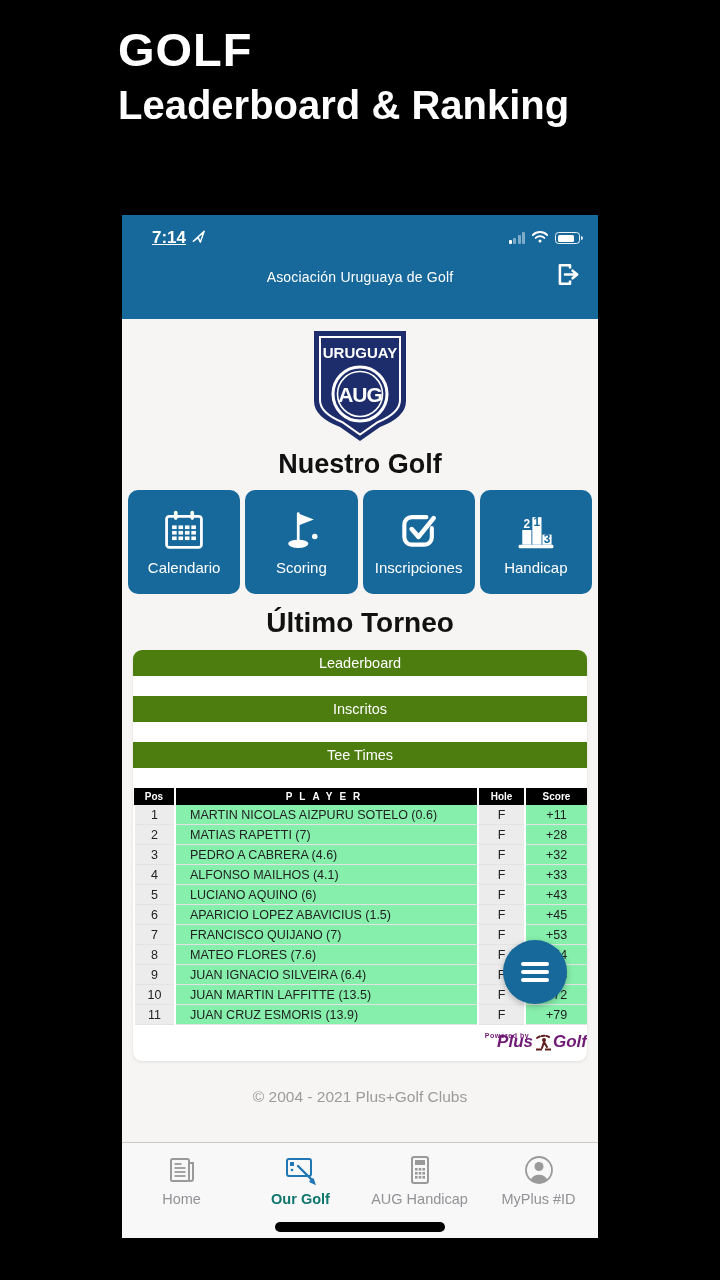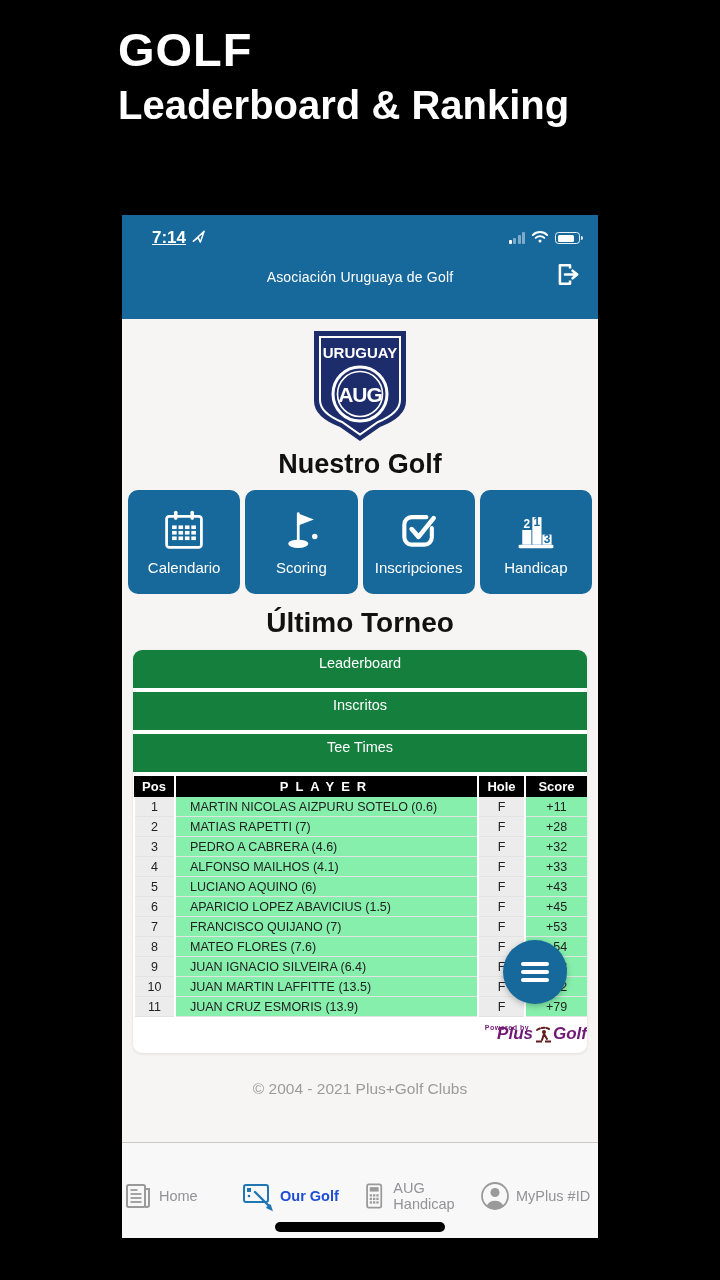--- a/index.html
+++ b/index.html
@@ -40,46 +40,46 @@
   .app-title { font-size:27px; font-weight:700; color:#111; margin:4px 0 10px; }
 
   .menu-row { display:flex; gap:5px; padding:0 6px; }
   .menu-btn { flex:1 1 0; background:#17689B; border-radius:10px; height:104px; color:#fff; display:flex; flex-direction:column; align-items:center; justify-content:center; gap:7px; cursor:pointer; }
   .menu-btn .lbl { font-size:15px; font-weight:400; }
 
   .section-title { font-size:28px; font-weight:700; color:#111; margin:13px 0 11px; }
 
   .card { margin:0 11px; background:#fff; border-radius:9px; overflow:hidden; box-shadow:0 1px 3px rgba(0,0,0,.10); text-align:center; }
   .card-title { color:#1B2F6B; font-weight:700; font-size:16.5px; padding:8px 6px 7px; }
-  .action-bar { background:#15803d; color:#fff; font-size:14.5px; height:38px; line-height:26px; margin-bottom:4px; cursor:pointer; }
+  .action-bar { background:#4d7c0f; color:#fff; font-size:14.5px; height:26px; line-height:26px; margin-bottom:20px; cursor:pointer; }
 
   table.lb { width:100%; border-collapse:collapse; margin-top:2px; }
-  table.lb th { background:#000; color:#fff; font-size:13px; font-weight:700; padding:3px 2px; border-left:2px solid #fff; }
+  table.lb th { background:#000; color:#fff; font-size:10px; font-weight:700; padding:3px 2px; border-left:2px solid #fff; }
   table.lb th:first-child { border-left:none; }
   table.lb th.player-h { letter-spacing:7px; }
   table.lb col.c-pos { width:41px; } table.lb col.c-hole { width:47px; } table.lb col.c-score { width:62px; }
   table.lb td { font-size:12.5px; color:#222; padding:2.5px 4px; border-bottom:1px solid #E3E3E3; background:#86efac; }
   table.lb td.shade { background:#ECECEC; border-left:2px solid #fff; border-right:2px solid #fff; }
   table.lb td.player { text-align:left; padding-left:14px; }
   table.lb td.pos, table.lb td.hole, table.lb td.score { text-align:center; }
 
   .powered { display:flex; align-items:center; justify-content:flex-end; gap:0; padding:7px 0 9px; color:#701a75; }
   .powered .pre { font-size:7px; font-weight:700; letter-spacing:.5px; margin-bottom:13px; margin-right:-32px; }
   .powered .brand { font-size:17px; font-weight:800; font-style:italic; }
 
   .copyright { color:#9B9B9B; font-size:15.5px; margin-top:27px; }
 
   .fab { position:absolute; left:381px; top:621px; width:64px; height:64px; border-radius:50%; background:#17689B; box-shadow:0 2px 6px rgba(0,0,0,.25); display:flex; flex-direction:column; align-items:center; justify-content:center; gap:4.5px; cursor:pointer; }
   .fab i { display:block; width:28px; height:3.5px; border-radius:2px; background:#fff; }
 
   
   .bottom-nav { flex:0 0 auto; height:96px; background:#F8F8F8; border-top:1px solid #C9C9C9; display:flex; padding-top:11px; position:relative; }
-  .nav-item { flex:1 1 0; display:flex; flex-direction:row; align-items:center; gap:5px; color:#929297; cursor:pointer; }
+  .nav-item { flex:1 1 0; display:flex; flex-direction:column; align-items:center; gap:5px; color:#929297; cursor:pointer; }
   .nav-item .nlbl { font-size:14.5px; }
-  .nav-item.active { color:#1d4ed8; }
+  .nav-item.active { color:#0f766e; }
   .nav-item.active .nlbl { font-weight:700; }
   .home-indicator { position:absolute; left:50%; transform:translateX(-50%); bottom:6px; width:170px; height:10px; border-radius:5px; background:#000; }
 </style>
 </head>
 <body>
 
 <div class="page-heading">
   <div class="h1">GOLF</div>
   <div class="h3">Leaderboard &amp; Ranking</div>
 </div>

